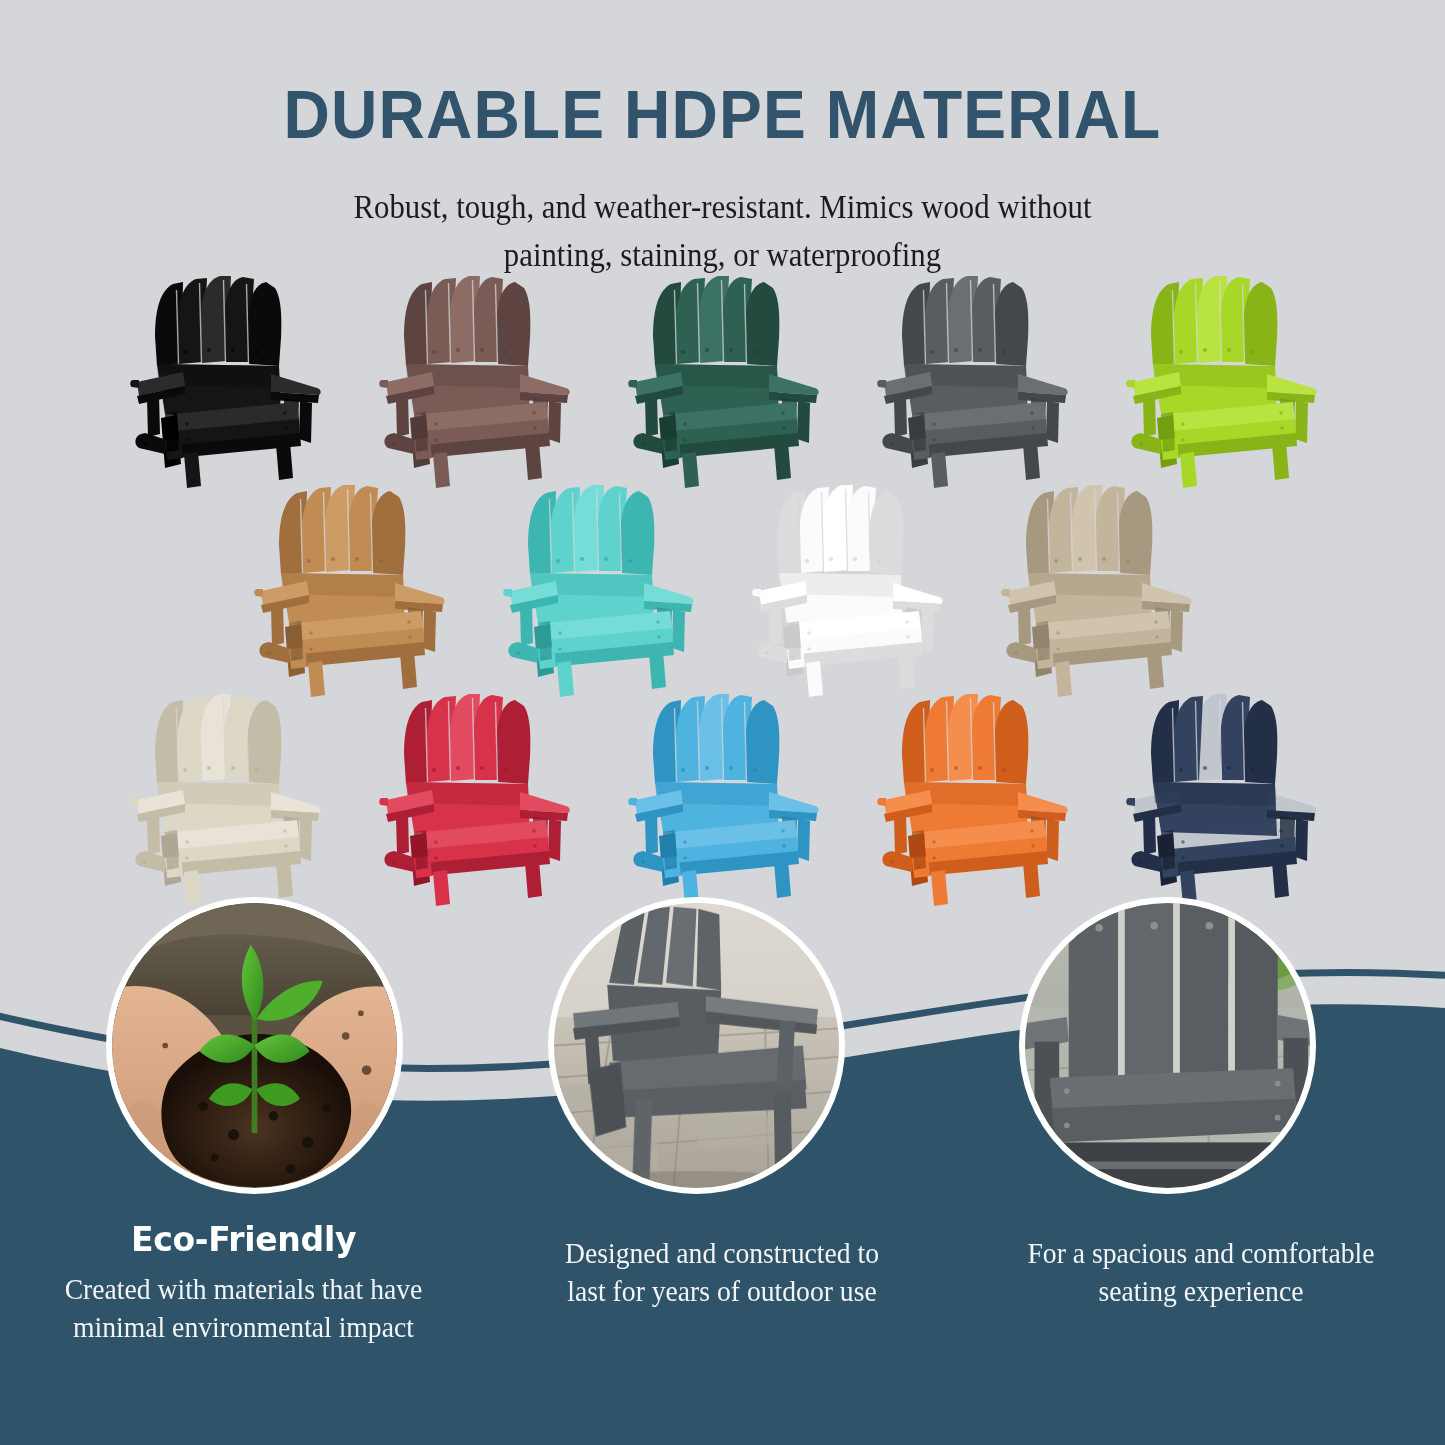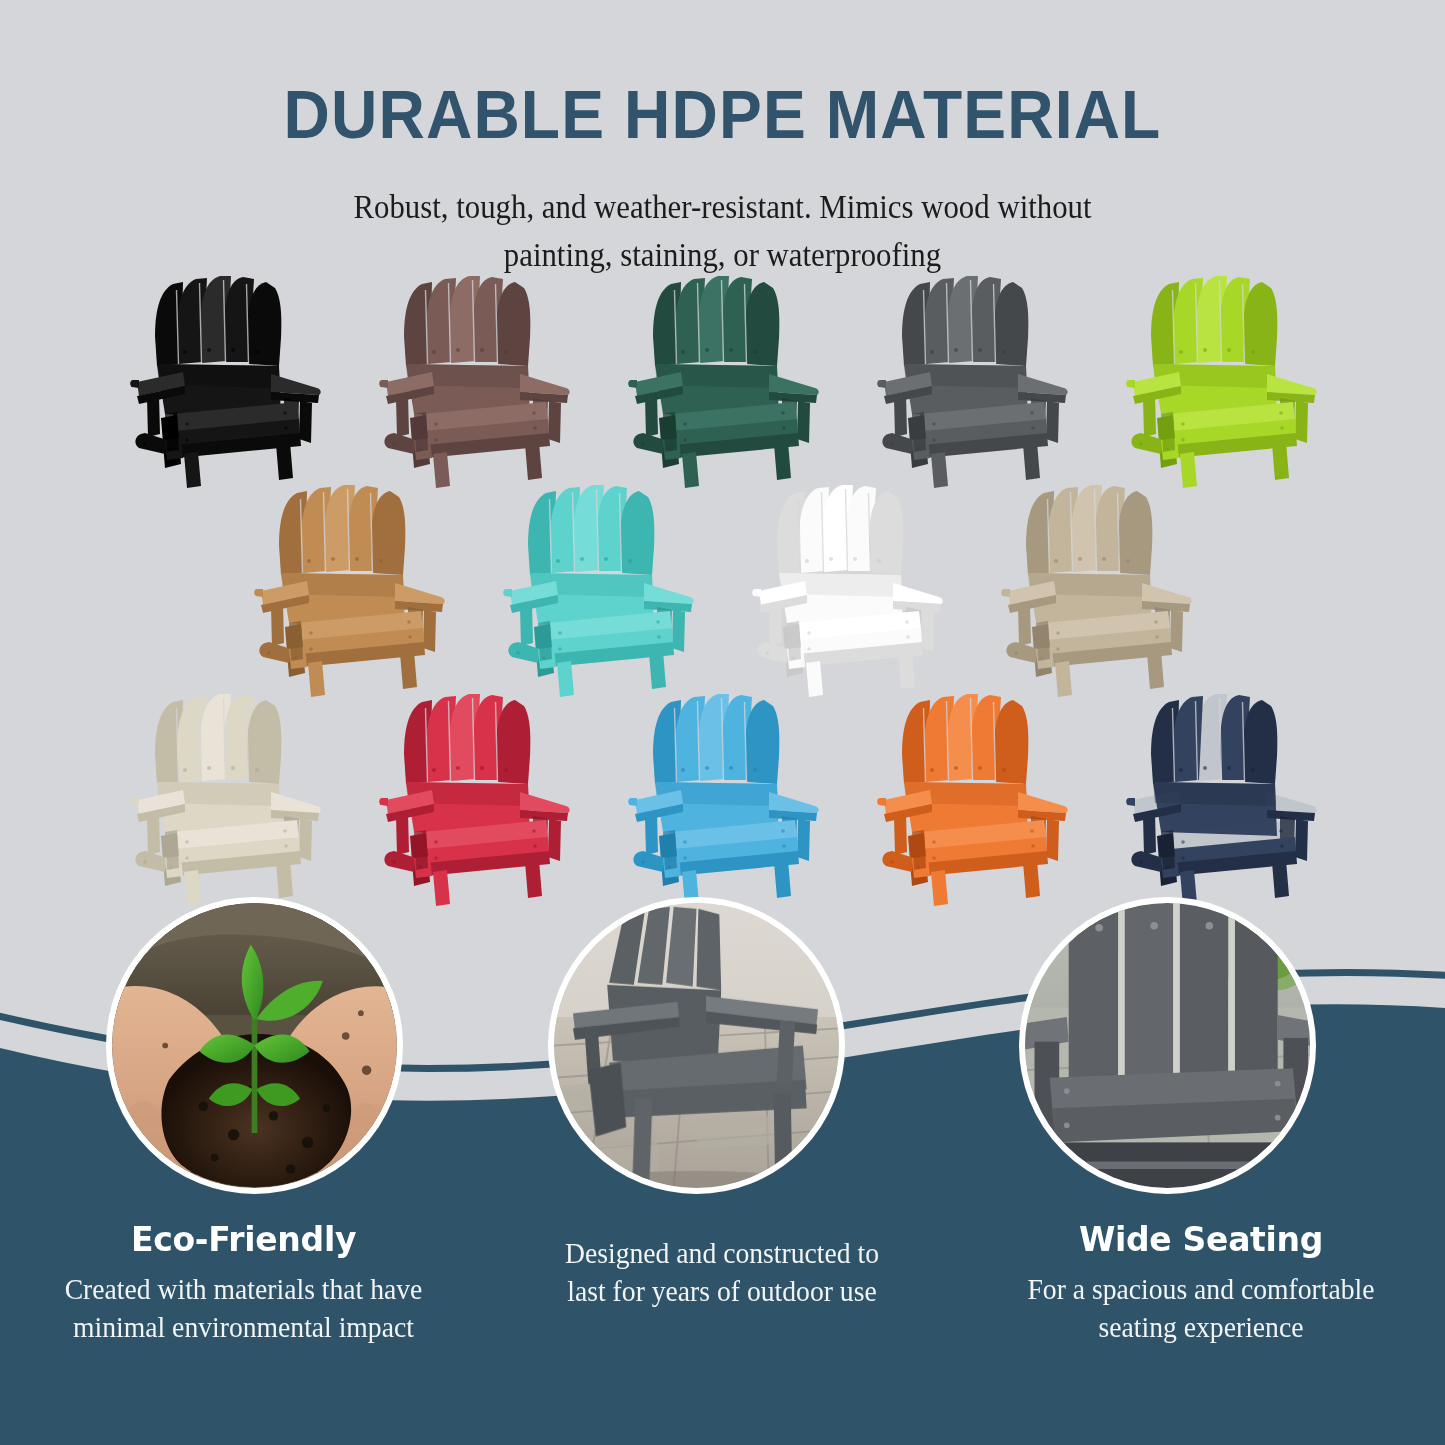--- a/index.html
+++ b/index.html
@@ -1220,21 +1220,20 @@
         <div>minimal environmental impact</div>
       </div>
     </div>
     <div class="feature f2">
       <div class="f-desc">
         <div>Designed and constructed to</div>
         <div>last for years of outdoor use</div>
       </div>
     </div>
     <div class="feature f3">
-      <div class="f-title">Wide Seating</div>
       <div class="f-desc">
         <div>For a spacious and comfortable</div>
         <div>seating experience</div>
       </div>
     </div>
   </div>
 
 </div>
 
 </body></html>

